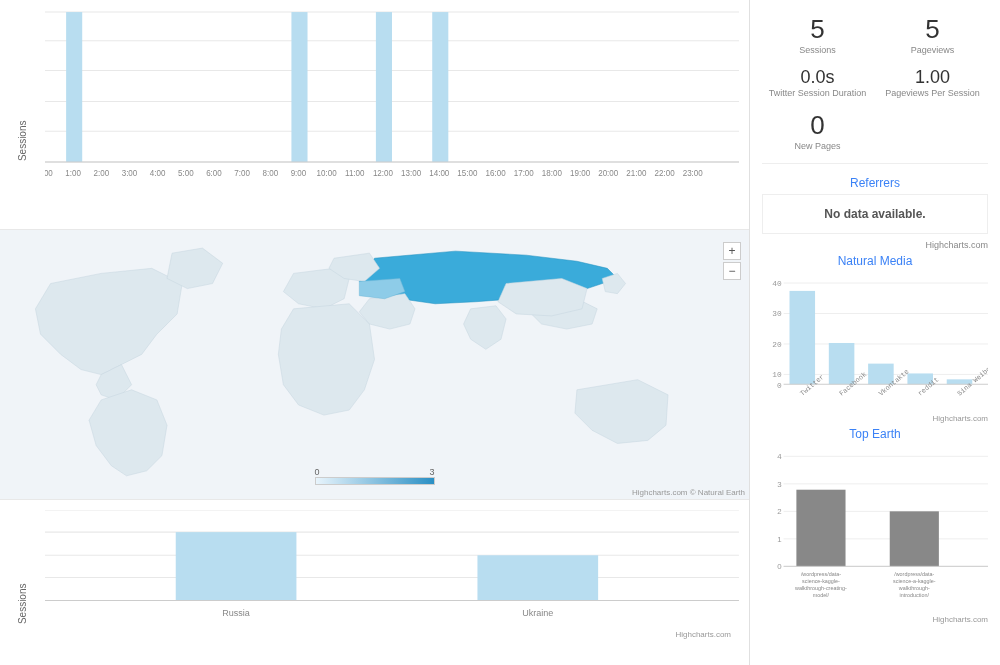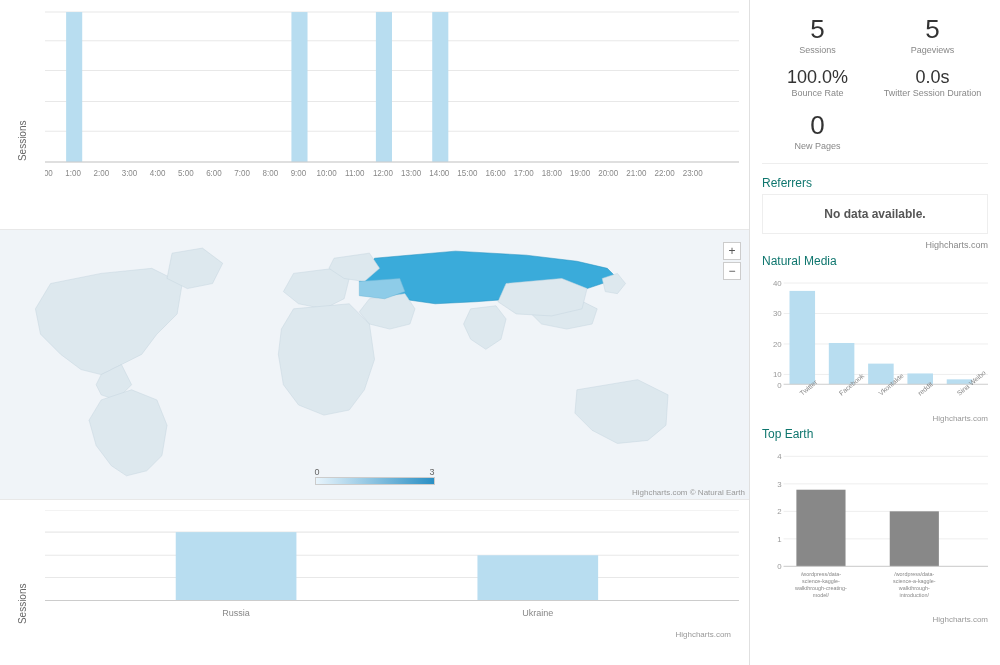--- a/index.html
+++ b/index.html
@@ -174,23 +174,24 @@
       font-size: 26px;
     }
 
     .stat-label {
       font-size: 9px;
       color: #888;
       display: block;
     }
 
     .section-title {
+      text-align: center;
       font-size: 12px;
       font-weight: normal;
-      color: #0f766e;
+      color: #3b82f6;
       margin: 4px 0 4px;
     }
 
     .no-data {
       text-align: center;
       font-size: 12px;
       color: #555;
       font-weight: bold;
       padding: 12px 0;
       border: 1px solid #eee;
@@ -201,20 +202,21 @@
       font-size: 9px;
       color: #888;
       text-align: right;
       display: block;
     }
 
     .social-media-chart {
       height: 140px;
       position: relative;
       margin-bottom: 2px;
+      font-family: Liberation Mono, monospace;
     }
 
     .top-pages-chart {
       height: 170px;
       position: relative;
     }
 
     .highcharts-credit {
       font-size: 8px;
       color: #999;
@@ -369,26 +371,26 @@
   <div class="stats-grid">
     <div class="stat-item">
       <span class="stat-value large">5</span>
       <span class="stat-label">Sessions</span>
     </div>
     <div class="stat-item">
       <span class="stat-value large">5</span>
       <span class="stat-label">Pageviews</span>
     </div>
     <div class="stat-item">
-      <span class="stat-value" style="font-size:18px;">100.0%</span>
-      <span class="stat-label">Bounce Rate</span>
-    </div>
-    <div class="stat-item">
       <span class="stat-value" style="font-size:18px;">0.0s</span>
       <span class="stat-label">Twitter Session Duration</span>
+    </div>
+    <div class="stat-item">
+      <span class="stat-value" style="font-size:18px;">1.00</span>
+      <span class="stat-label">Pageviews Per Session</span>
     </div>
     <div class="stat-item">
       <span class="stat-value large">0</span>
       <span class="stat-label">New Pages</span>
     </div>
   </div>
 
   <h3 class="section-title">Referrers</h3>
   <div class="no-data">
     <span>No data available.</span>

